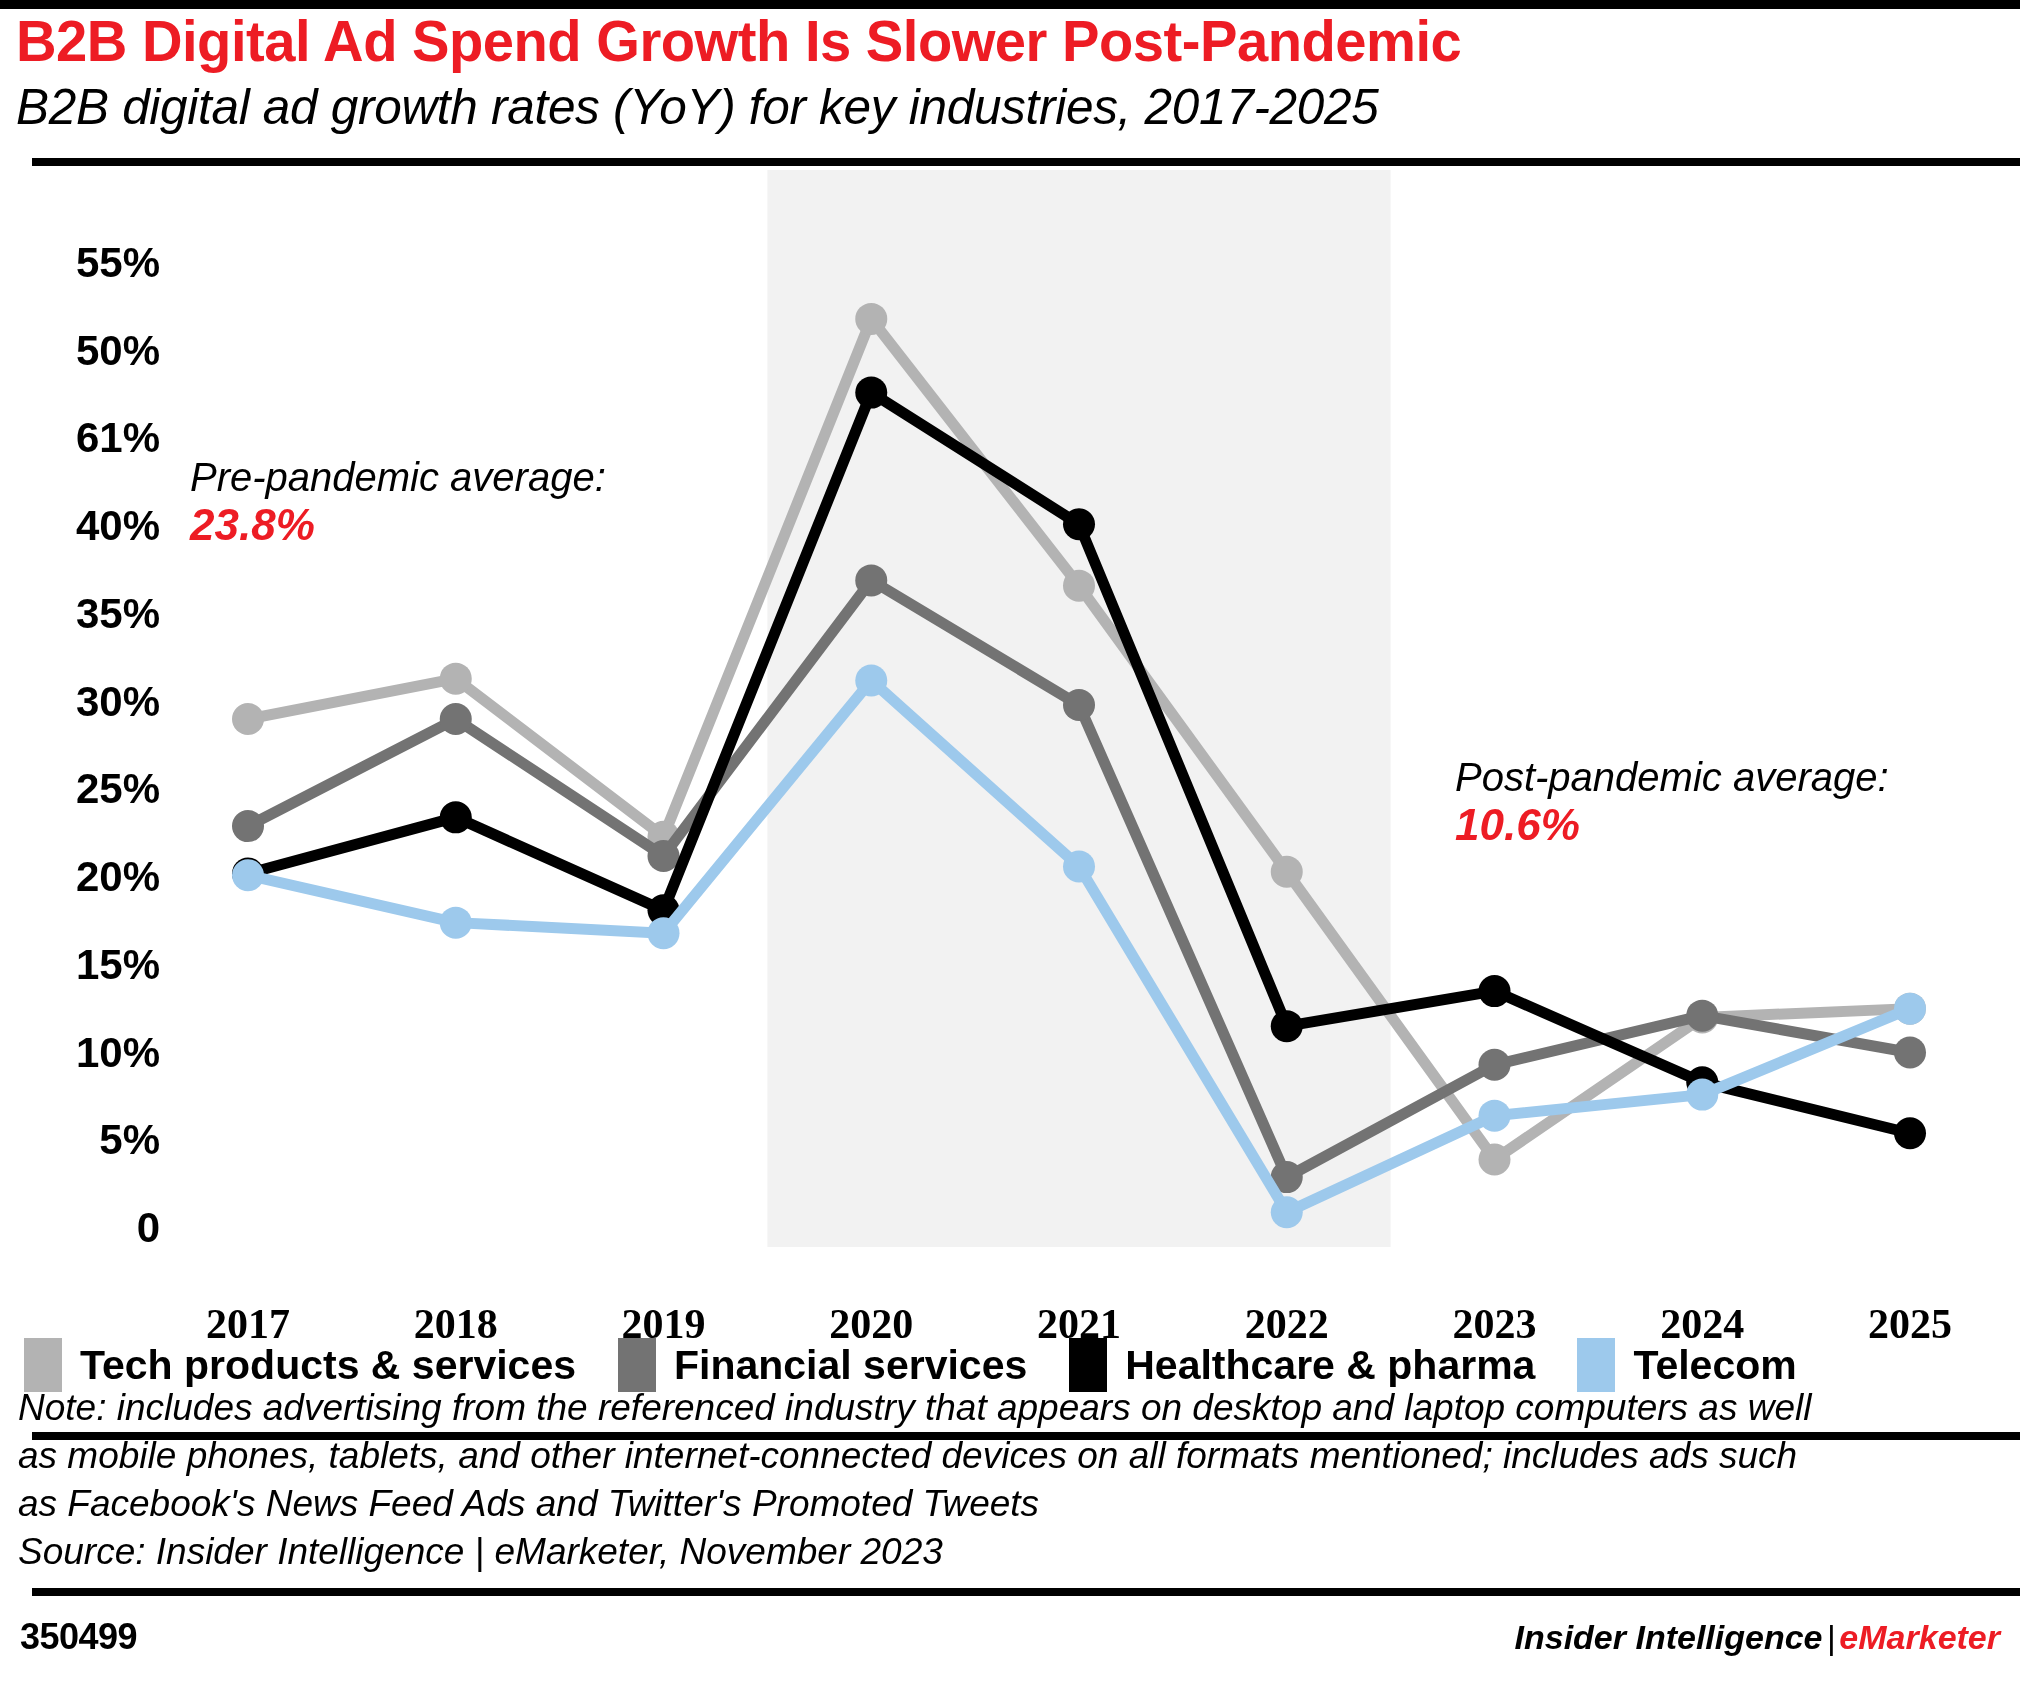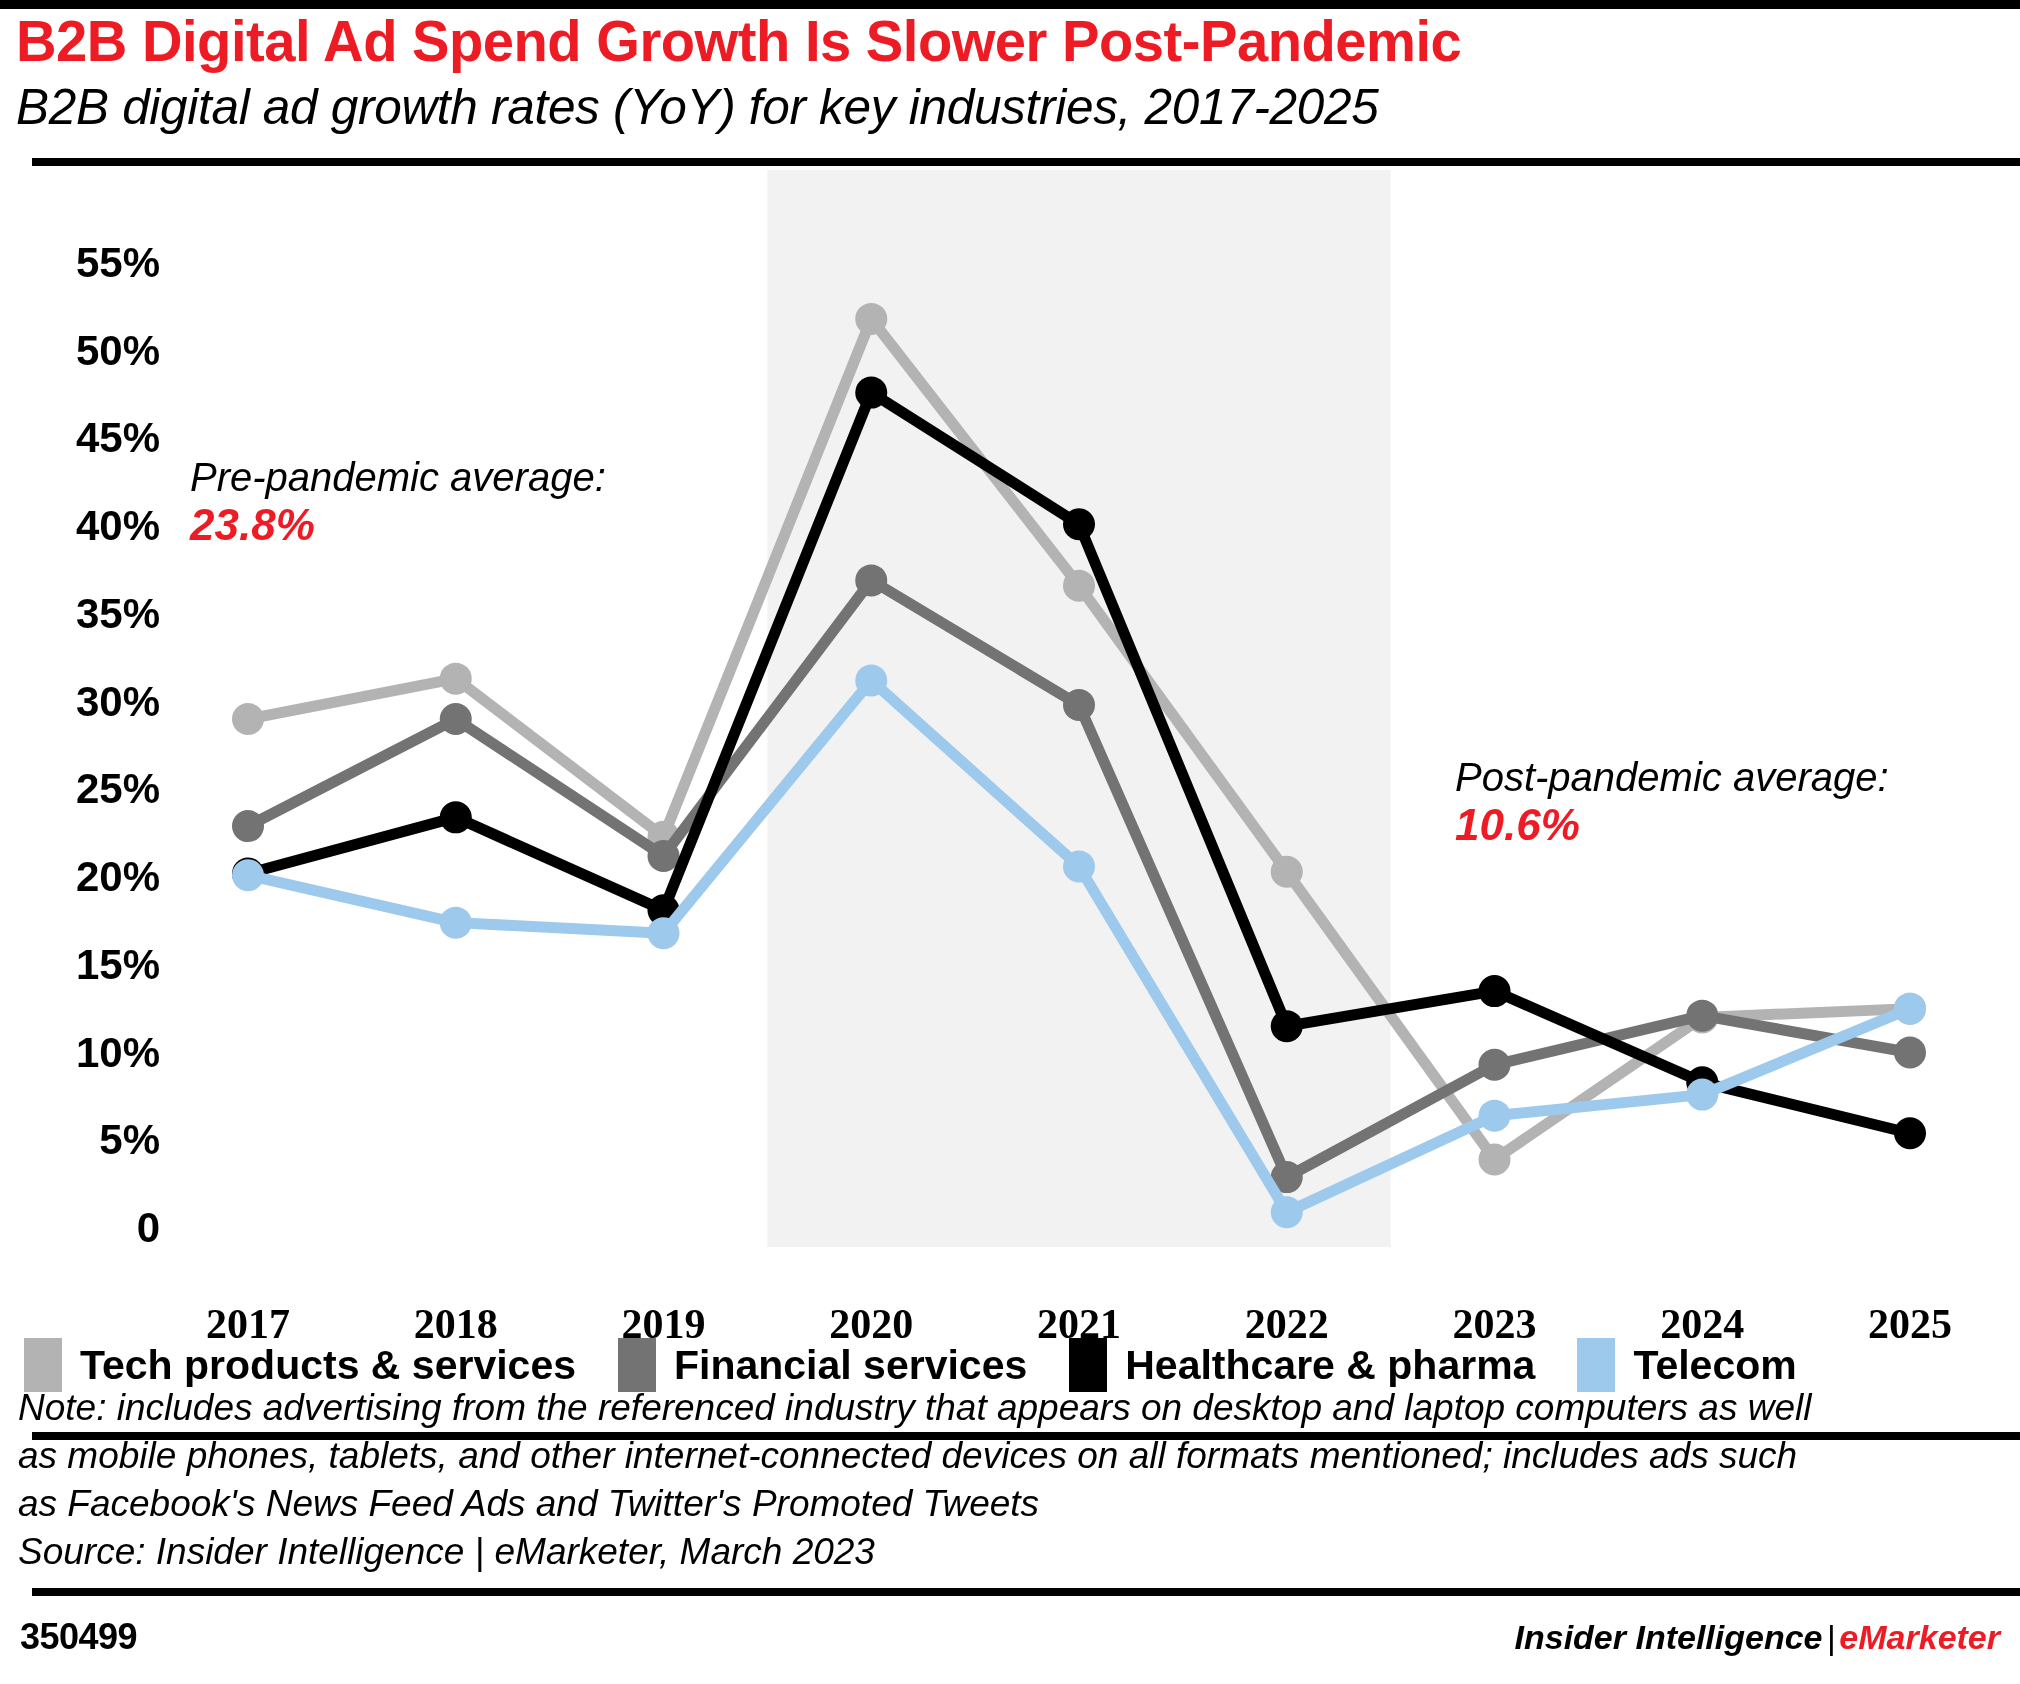--- a/index.html
+++ b/index.html
@@ -152,21 +152,21 @@
             <circle cx="1079" cy="696.47" r="16" fill="#9dc9ec"></circle>
             <circle cx="1286.75" cy="1042.205" r="16" fill="#9dc9ec"></circle>
             <circle cx="1494.5" cy="945.68" r="16" fill="#9dc9ec"></circle>
             <circle cx="1702.25" cy="924.62" r="16" fill="#9dc9ec"></circle>
             <circle cx="1910" cy="838.625" r="16" fill="#9dc9ec"></circle>
           </g>
         </svg>
       <div class="ylabels-wrap" id="ylabels">
           <div class="ylabel" style="top: 92.75px;">55%</div>
           <div class="ylabel" style="top: 180.5px;">50%</div>
-          <div class="ylabel" style="top: 268.25px;">45%</div>
+          <div class="ylabel" style="top: 268.25px;">61%</div>
           <div class="ylabel" style="top: 356px;">40%</div>
           <div class="ylabel" style="top: 443.75px;">35%</div>
           <div class="ylabel" style="top: 531.5px;">30%</div>
           <div class="ylabel" style="top: 619.25px;">25%</div>
           <div class="ylabel" style="top: 707px;">20%</div>
           <div class="ylabel" style="top: 794.75px;">15%</div>
           <div class="ylabel" style="top: 882.5px;">10%</div>
           <div class="ylabel" style="top: 970.25px;">5%</div>
           <div class="ylabel" style="top: 1058px;">0</div>
         </div>
@@ -212,21 +212,21 @@
         <span class="legend-label">Telecom</span>
       </div>
     </div>
 
   <div class="rule rule-note"></div>
 
   <div class="note">
     <div>Note: includes advertising from the referenced industry that appears on desktop and laptop computers as well</div>
     <div>as mobile phones, tablets, and other internet-connected devices on all formats mentioned; includes ads such</div>
     <div>as Facebook's News Feed Ads and Twitter's Promoted Tweets</div>
-    <div>Source: Insider Intelligence | eMarketer, March 2023</div>
+    <div>Source: Insider Intelligence | eMarketer, November 2023</div>
   </div>
 
   <div class="rule rule-foot"></div>
 
   <div class="foot-id">350499</div>
   <div class="foot-brand">
     <span>Insider Intelligence</span><span class="sep">|</span><span class="em">eMarketer</span>
   </div>
 
 </div>

